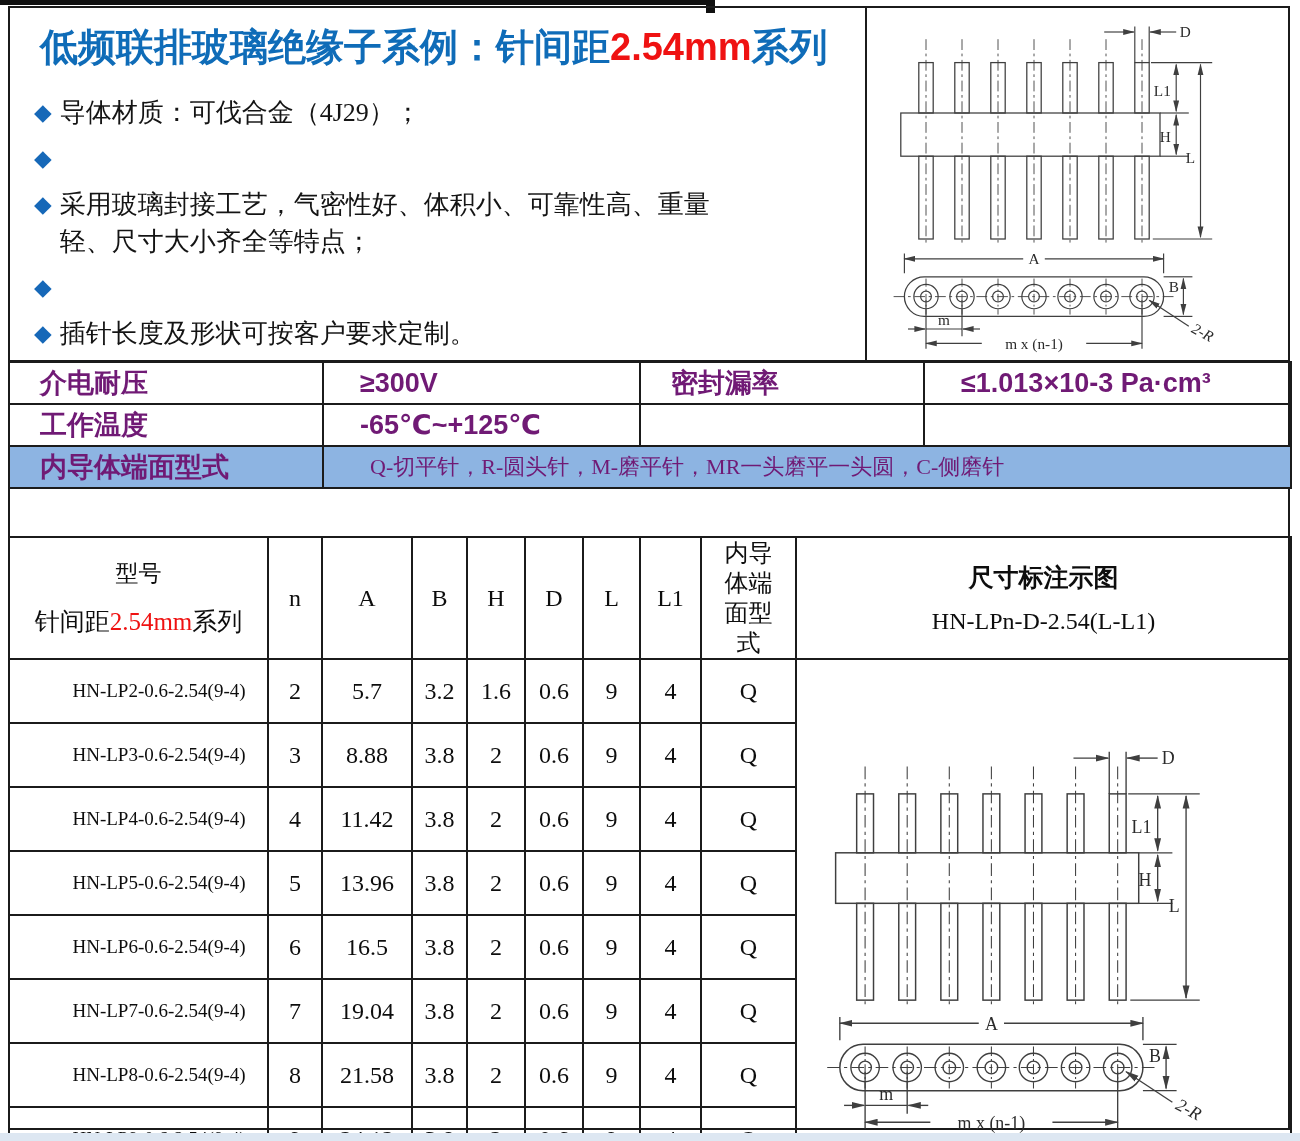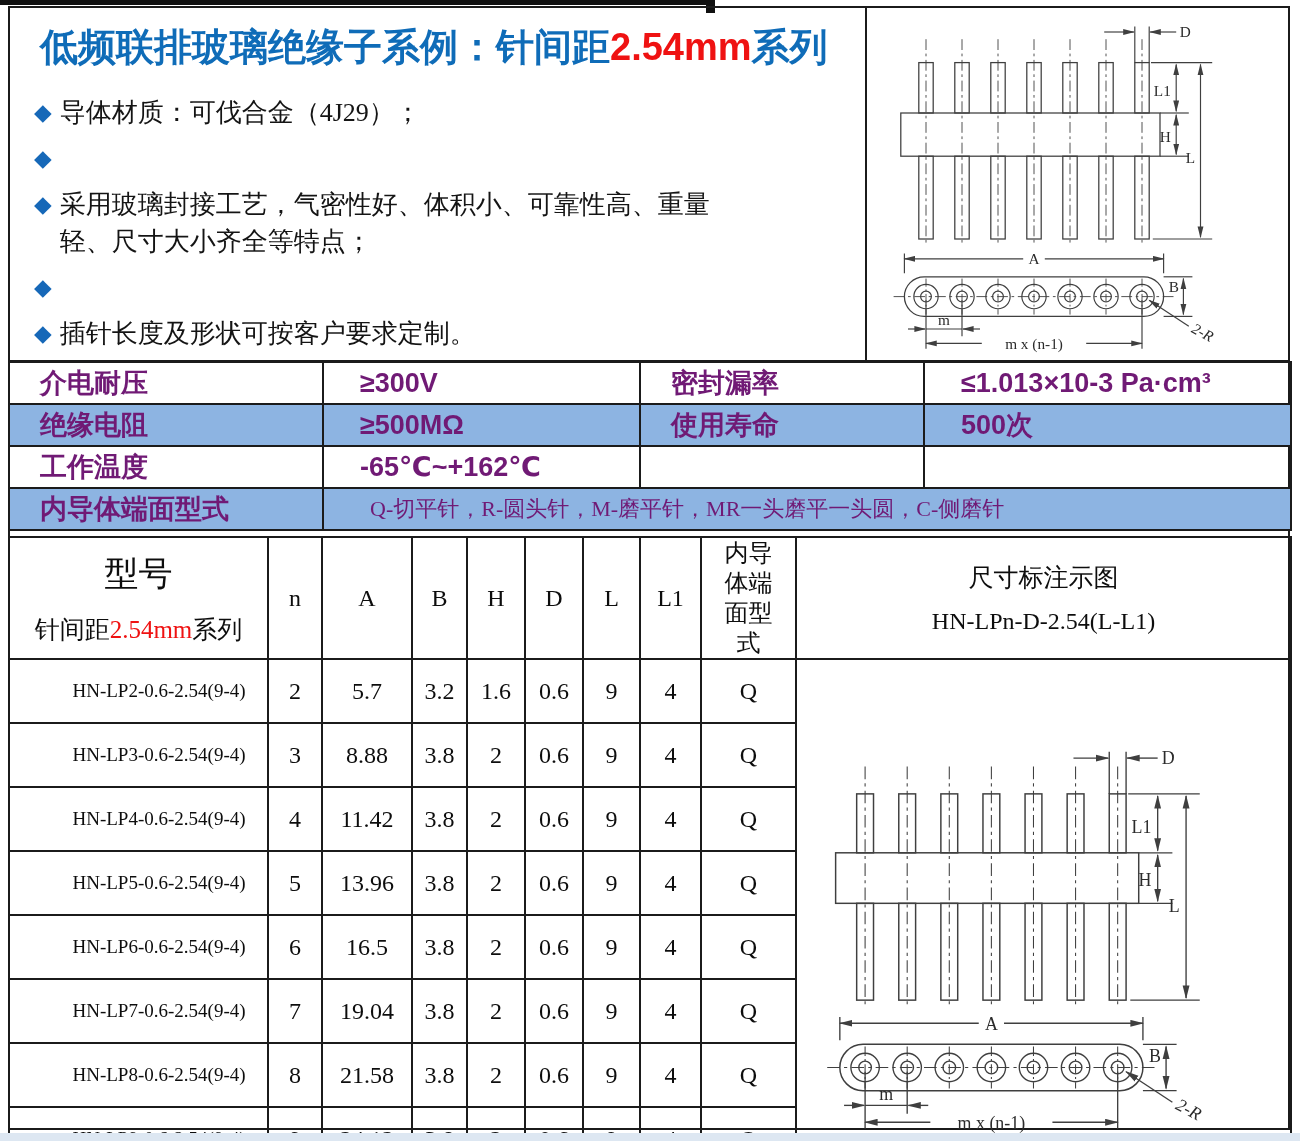--- a/index.html
+++ b/index.html
@@ -43,25 +43,25 @@
   table.spec td.val{font-weight:700;font-size:27px;padding-left:36px;font-family:"Liberation Sans","DejaVu Sans",sans-serif;}
   table.spec td.list{font-weight:400;font-size:22px;padding-left:46px;font-family:"Liberation Serif","DejaVu Serif",serif;}
 
   
   .model-wrap{position:absolute;left:8px;top:536px;width:1282px;}
   table.model{width:1282px;border-collapse:collapse;table-layout:fixed;
     font-family:"Liberation Serif","DejaVu Serif",serif;color:#0d0d0d;}
   table.model th,table.model td{border:2px solid var(--line);text-align:center;vertical-align:middle;font-weight:400;overflow:hidden;}
   table.model th{height:90px;}
   table.model td{height:60px;}
-  .mh-title{font-size:34px;margin-bottom:16px;}
+  .mh-title{font-size:23px;margin-bottom:16px;}
   .mh-sub{font-size:25px;}
   th.col-letter{font-size:24px;}
   th.face-head{font-size:24px;line-height:30px;padding:0 11px;}
-  th.diag-head .dh1{font-size:25px;font-weight:400;margin-bottom:14px;}
+  th.diag-head .dh1{font-size:25px;font-weight:700;margin-bottom:14px;}
   th.diag-head .dh2{font-size:24px;}
   td.model-name{text-align:left;padding-left:42px;font-size:19px;white-space:nowrap;}
   td.num{font-size:24px;}
   td.diag-cell{vertical-align:top;padding-top:44px;}
   #diagram-bottom{display:block;margin:0 auto;width:442px;height:400px;}
 
   .bottom-strip{position:absolute;left:0;top:1133px;width:1300px;height:8px;background:var(--strip);}
 </style>
 </head>
 <body>
@@ -195,29 +195,23 @@
         <col style="width:284px">
         <col style="width:367px">
       </colgroup>
     <tbody>
         <tr>
           <td class="lab">介电耐压</td>
           <td class="val">≥300V</td>
           <td class="lab">密封漏率</td>
           <td class="val">≤1.013×10-3 Pa·cm³</td>
         </tr>
-        <tr class="hl">
-          <td class="lab">绝缘电阻</td>
-          <td class="val">≥500MΩ</td>
-          <td class="lab">使用寿命</td>
-          <td class="val">500次</td>
-        </tr>
         <tr>
           <td class="lab">工作温度</td>
-          <td class="val">-65℃~+162℃</td>
+          <td class="val">-65℃~+125℃</td>
           <td class="val"></td>
           <td class="val"></td>
         </tr>
         <tr class="hl">
           <td class="lab">内导体端面型式</td>
           <td class="list" colspan="3">Q-切平针，R-圆头针，M-磨平针，MR一头磨平一头圆，C-侧磨针</td>
         </tr>
       </tbody>
   </table>
 </div>

